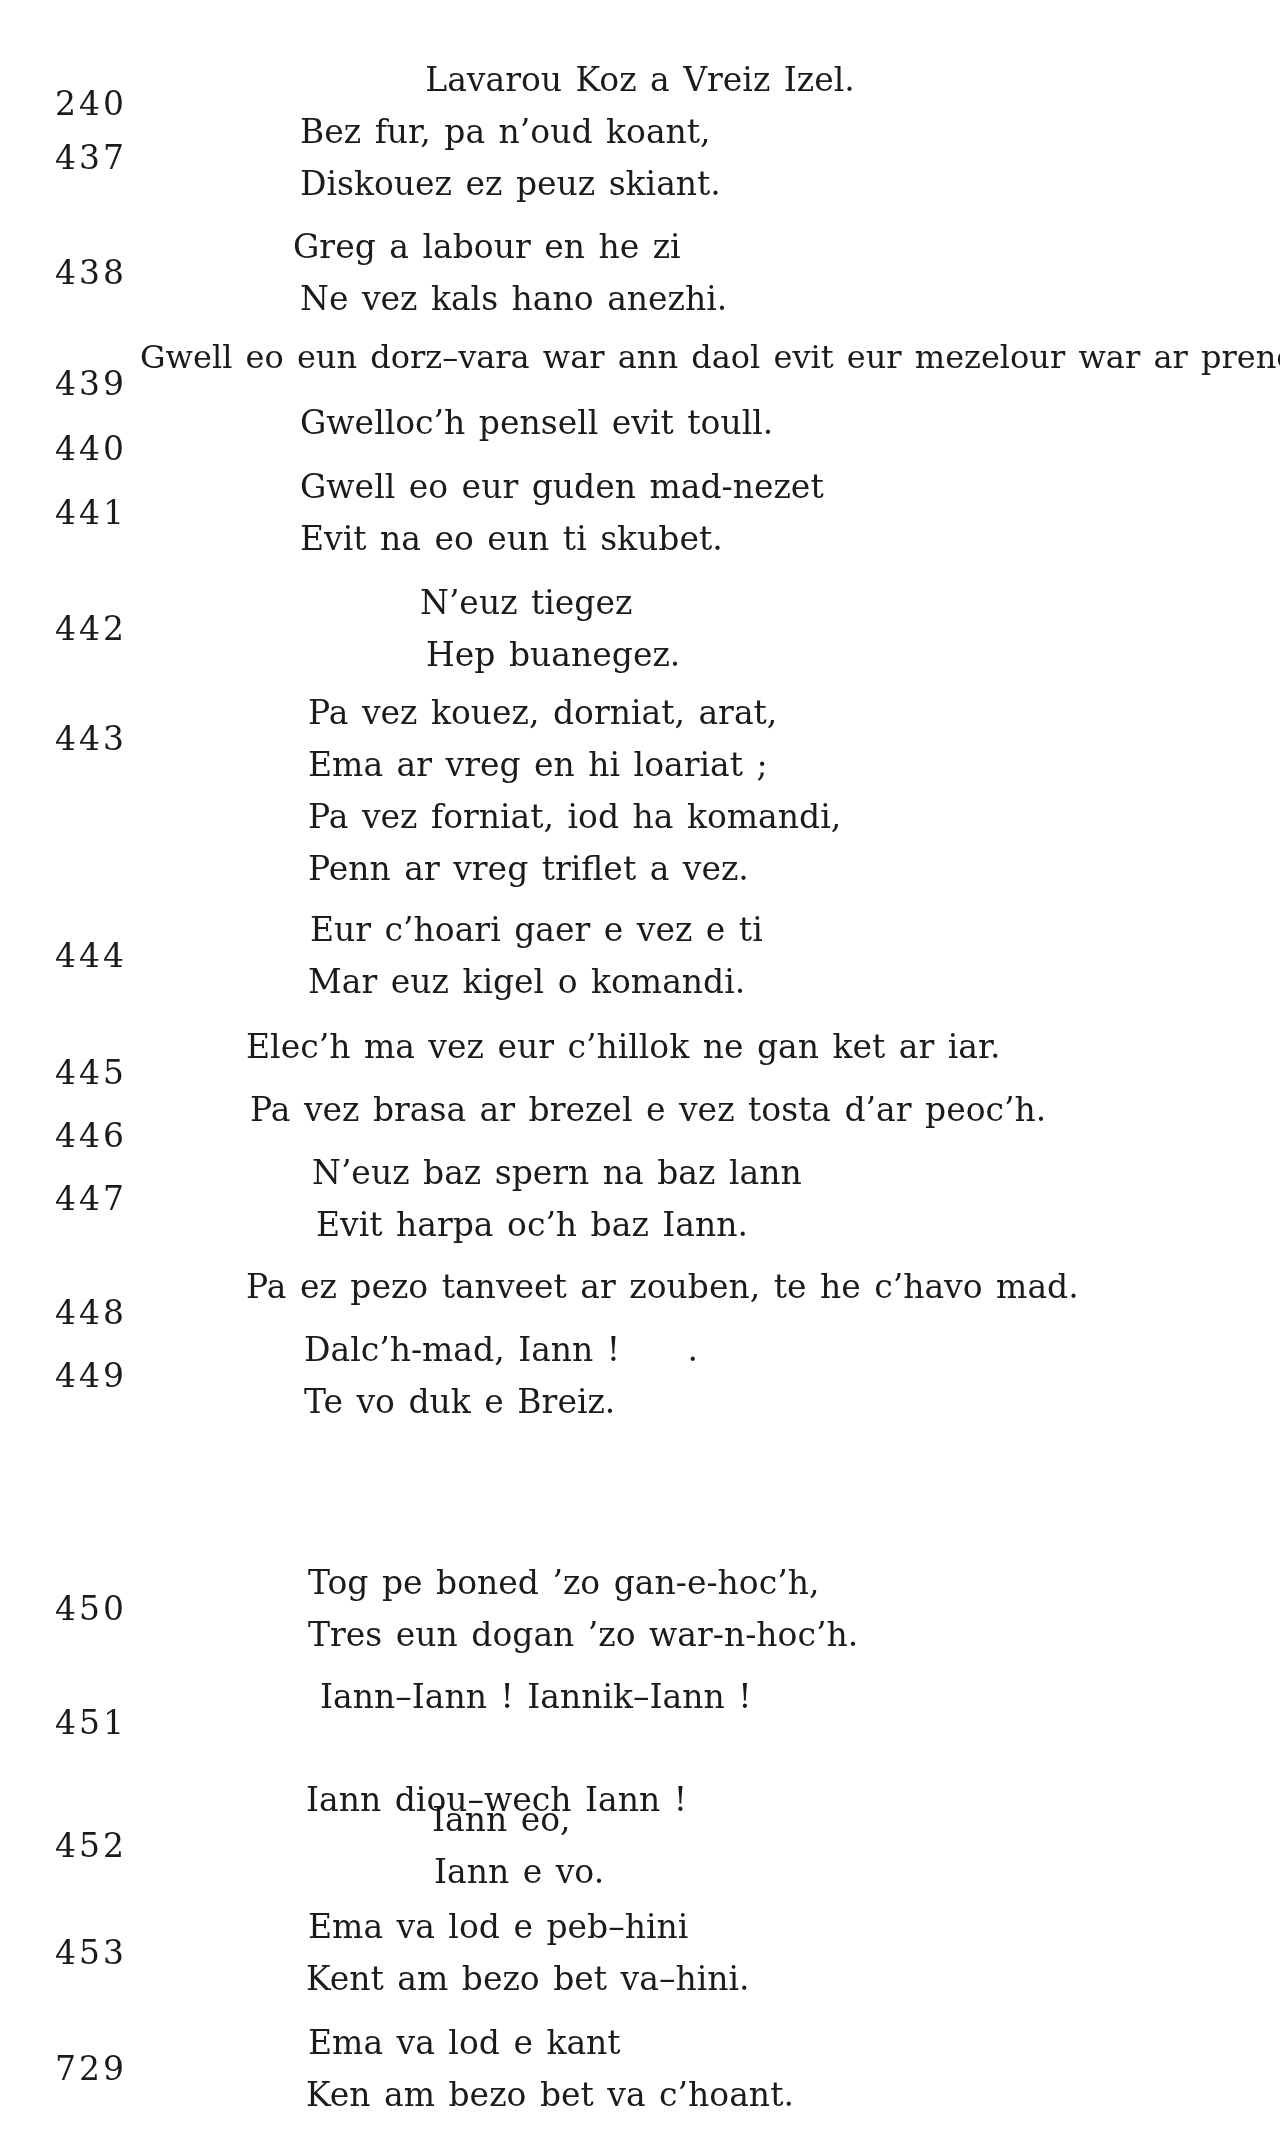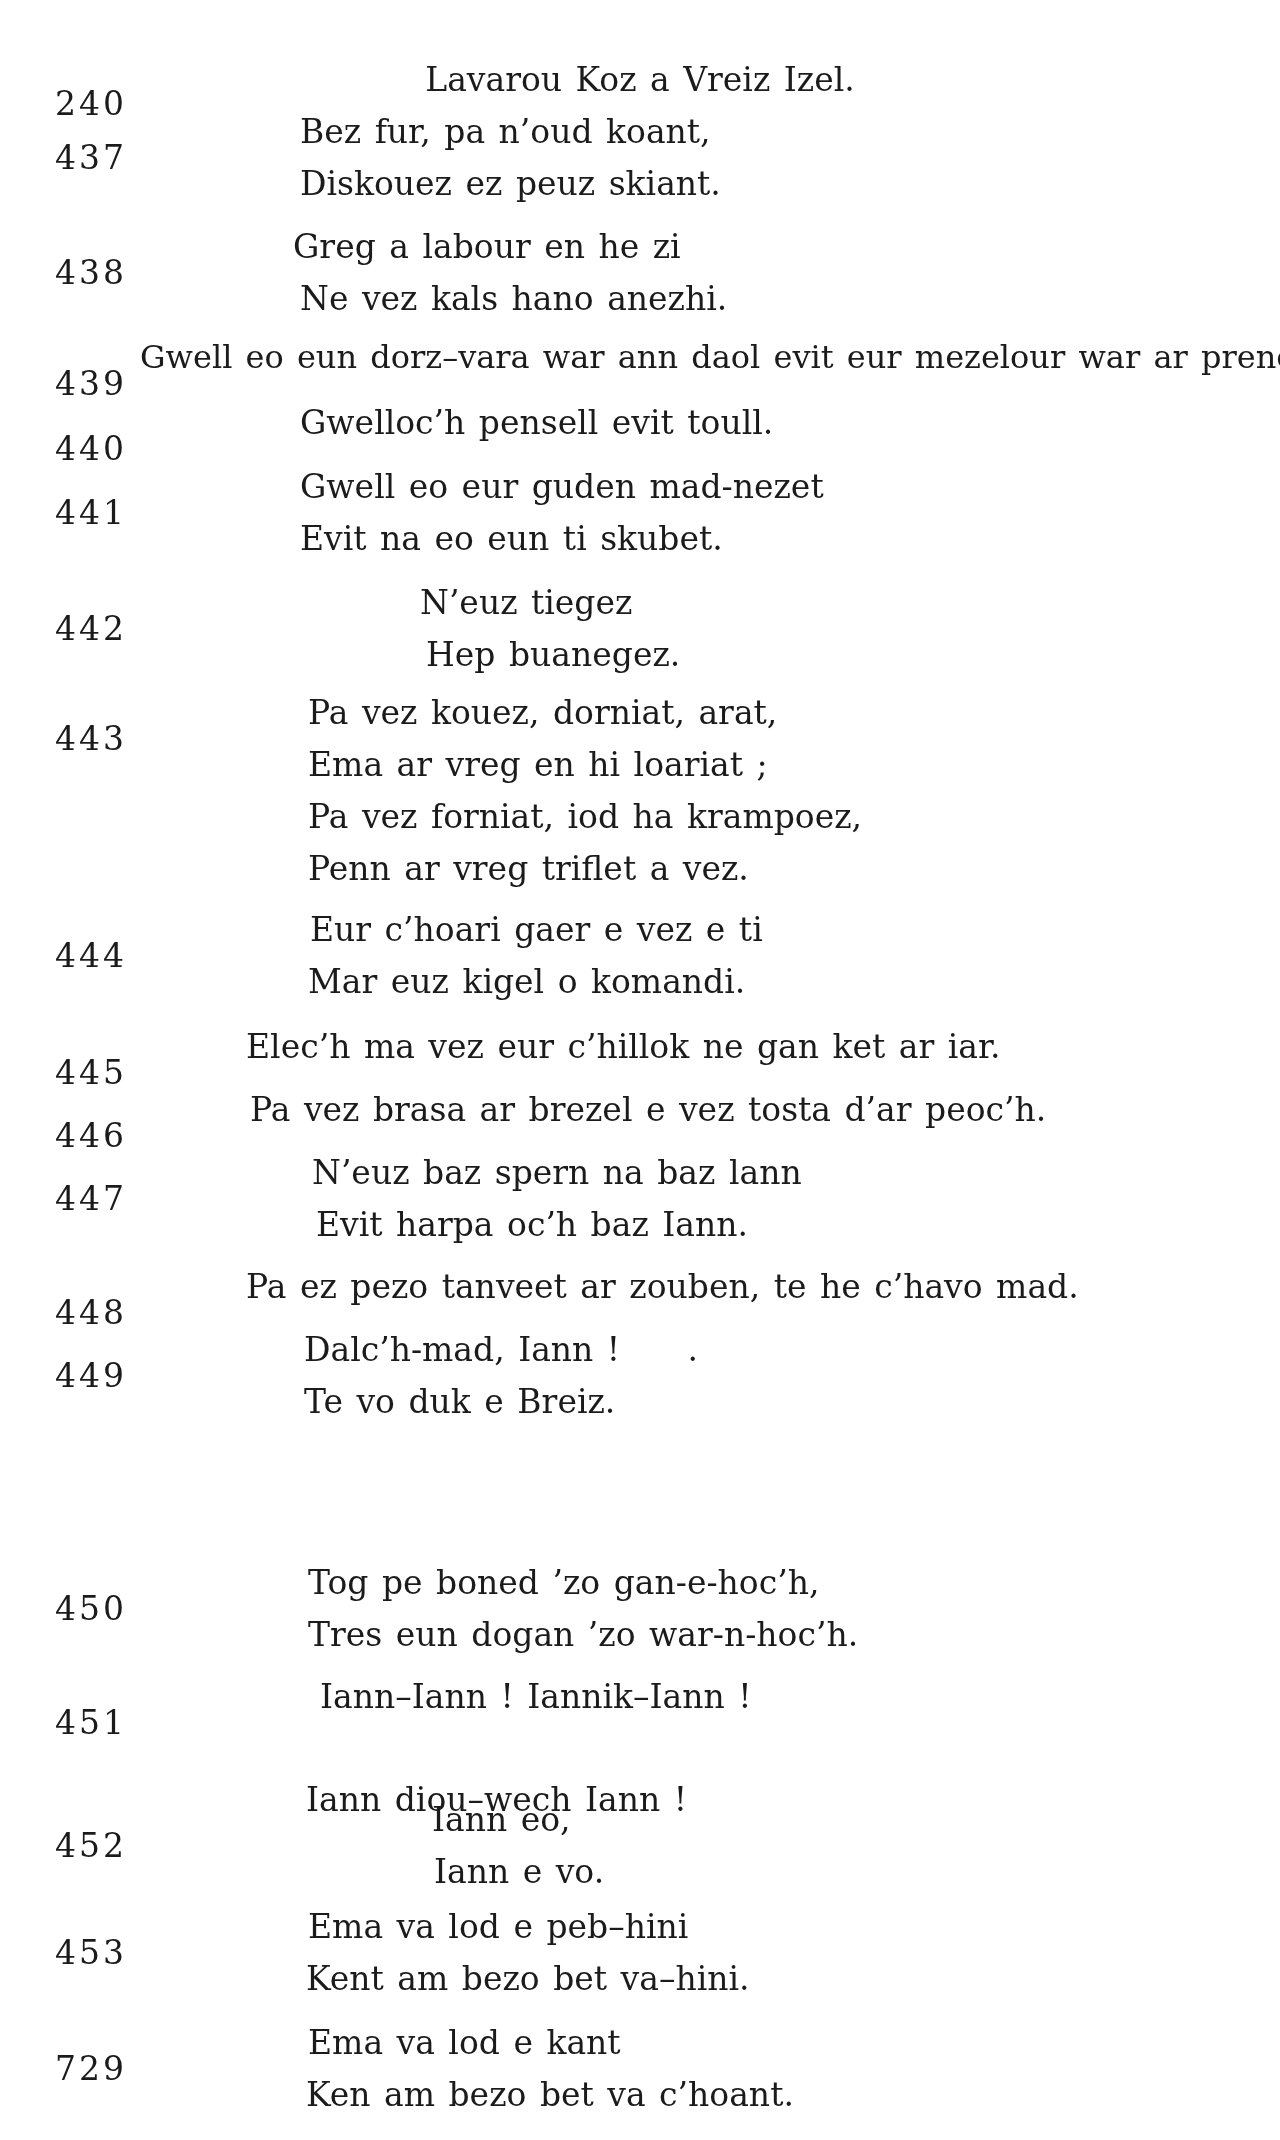--- a/index.html
+++ b/index.html
@@ -78,21 +78,21 @@
   <section>
     <div class="num" style="top:585px">442</div>
     <div class="line" style="top:583px;left:420px">N’euz tiegez</div>
     <div class="line" style="top:635px;left:426px">Hep buanegez.</div>
   </section>
 
   <section>
     <div class="num" style="top:695px">443</div>
     <div class="line" style="top:693px;left:308px">Pa vez kouez, dorniat, arat,</div>
     <div class="line" style="top:745px;left:308px">Ema ar vreg en hi loariat ;</div>
-    <div class="line" style="top:797px;left:308px">Pa vez forniat, iod ha krampoez,</div>
+    <div class="line" style="top:797px;left:308px">Pa vez forniat, iod ha komandi,</div>
     <div class="line" style="top:849px;left:308px">Penn ar vreg triflet a vez.</div>
   </section>
 
   <section>
     <div class="num" style="top:912px">444</div>
     <div class="line" style="top:910px;left:310px">Eur c’hoari gaer e vez e ti</div>
     <div class="line" style="top:962px;left:308px">Mar euz kigel o komandi.</div>
   </section>
 
   <section>

